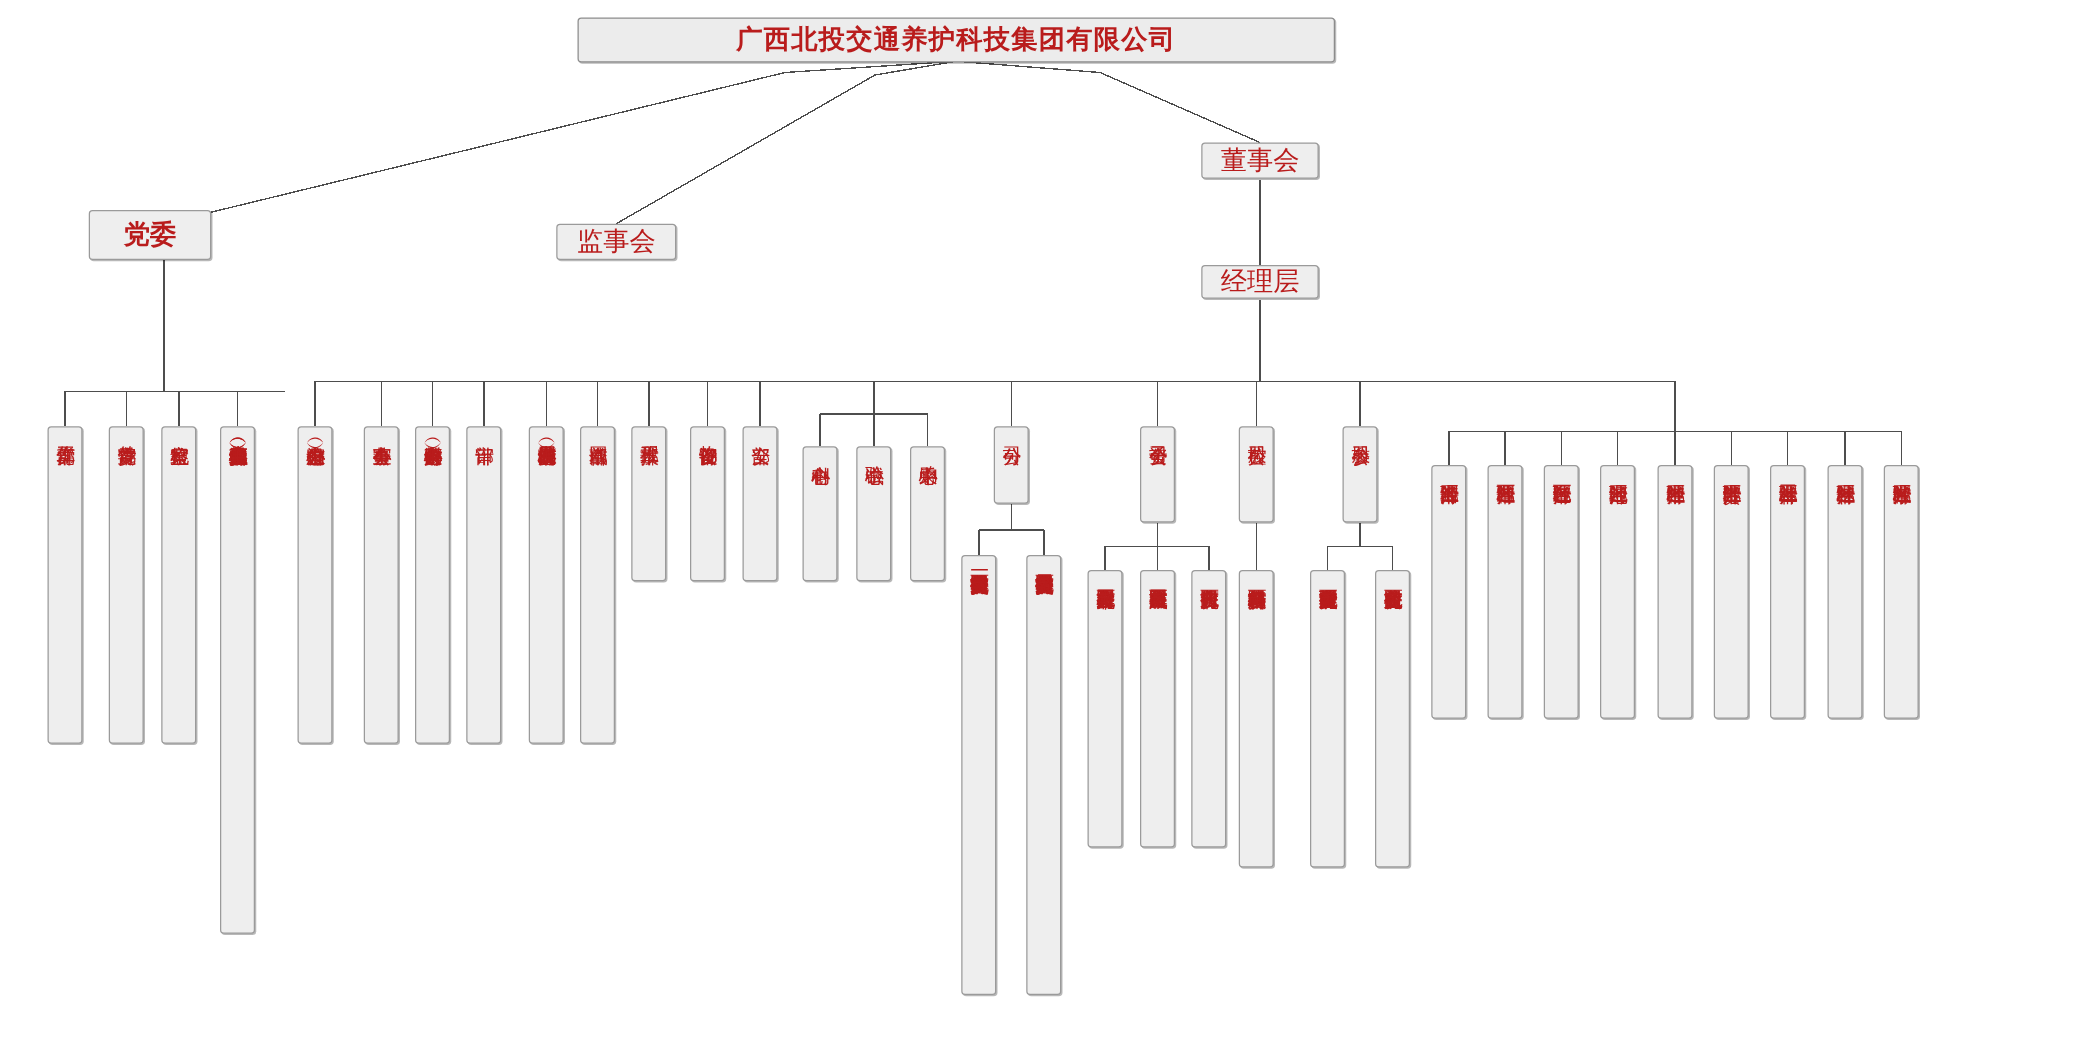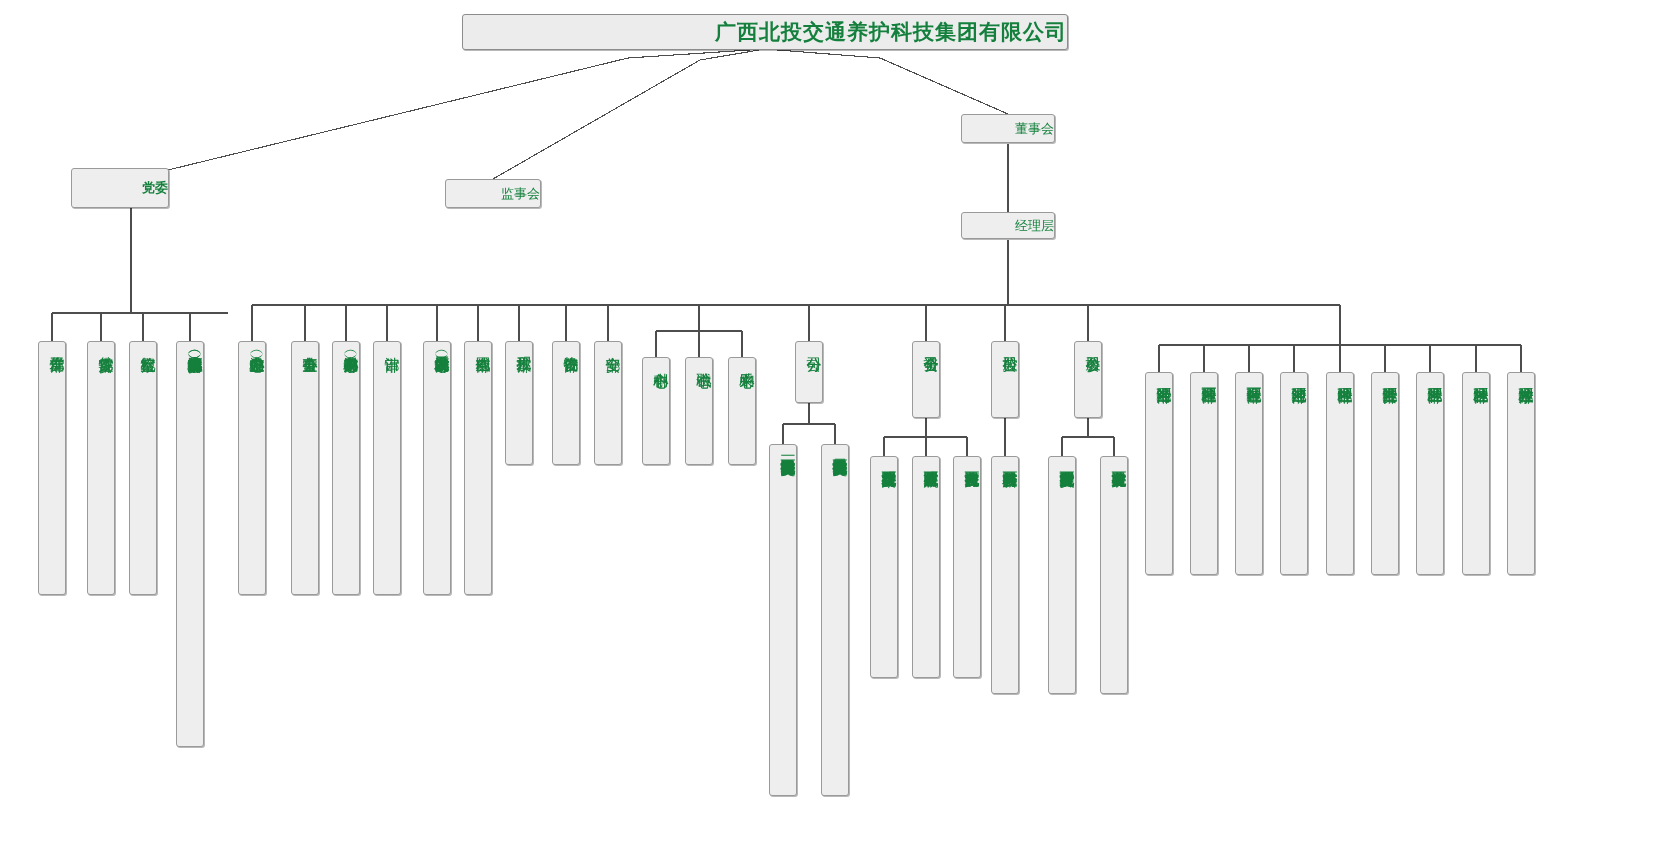--- a/index.html
+++ b/index.html
@@ -13,22 +13,22 @@
 
   .node{
     position:absolute;
     box-sizing:border-box;
     background:#eeeeee;
     border:1px solid #9a9a9a;
     border-radius:3px;
     box-shadow:1px 1px 0 rgba(0,0,0,0.28);
     display:flex;
     align-items:flex-start;
-    justify-content:flex-end;
-    color:#15803d;
+    justify-content:center;
+    color:#b91c1c;
   }
   .node .txt{
     writing-mode:vertical-rl;
     text-orientation:upright;
     white-space:nowrap;
     line-height:1.02;
     letter-spacing:0px;
     padding-top:3px;
     font-size:15px;
   }
@@ -39,21 +39,21 @@
     text-orientation:mixed;
     padding-top:0;
   }
   .root{
     background:#ececec;
     border:1px solid #8c8c8c;
     font-weight:bold;
     font-size:21px;
   }
   .root .txt{font-size:21px;font-weight:bold;letter-spacing:1px;}
-  .lvl2 .txt{font-size:13px;}
+  .lvl2 .txt{font-size:21px;}
 </style>
 </head>
 <body>
 
 <div id="chart">
 
   <svg class="lines" viewBox="0 0 1664 850">
     <g stroke="#4d4d4d" stroke-width="1.2" fill="none" shape-rendering="crispEdges">
 
       <path d="M 765 49 L 628 58 L 131 179" stroke-width="1.1"></path>

